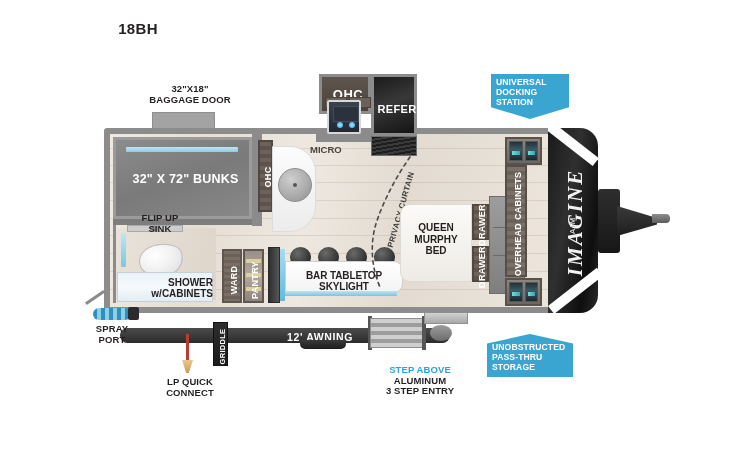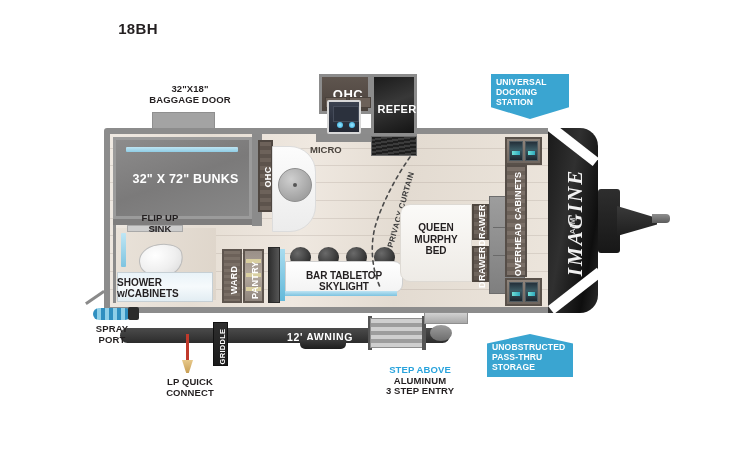--- a/index.html
+++ b/index.html
@@ -57,21 +57,21 @@
   #vanity-top{left:127px;top:225px;width:56px;height:7px;background:#cdcdcd;border:1px solid #a9a9a9;}
   #vanity-knob{left:150px;top:226px;width:8px;height:5px;background:#9a9a9a;border-radius:1px;}
   #lav-sink{left:139px;top:244px;width:44px;height:32px;
      background:radial-gradient(ellipse at 38% 32%,#fff 0%,#efefef 55%,#d9d9d9 100%);
      border:1px solid #bcbcbc;
      border-radius:46% 52% 38% 46%/48% 40% 56% 48%;transform:rotate(-9deg);}
   #flipup-label{left:125px;top:213px;width:70px;}
   #shower{left:117px;top:272px;width:96px;height:30px;
      background:linear-gradient(180deg,#e9f3f8 0%,#f6fafc 48%,#e2edf3 100%);
      border:1px solid #c6cfd4;}
-  #shower-label{left:117px;top:277px;width:96px;text-align:left;
+  #shower-label{left:117px;top:277px;width:96px;text-align:right;
      font-size:10px;font-weight:bold;color:#231f20;line-height:1.12;}
 
   
   #ward{left:222px;top:249px;width:20px;height:54px;
      background:repeating-linear-gradient(180deg,#7a6f66 0 3px,#6c6159 3px 6px);
      border:2px solid #5f564f;}
   #pantry{left:243px;top:249px;width:21px;height:54px;
      background:linear-gradient(180deg,#9a9088 0%,#b3a89d 50%,#8e847c 100%);
      border:2px solid #5f564f;overflow:hidden;}
   .shelf{position:absolute;left:1px;right:1px;height:4px;background:#d9cfa0;}

